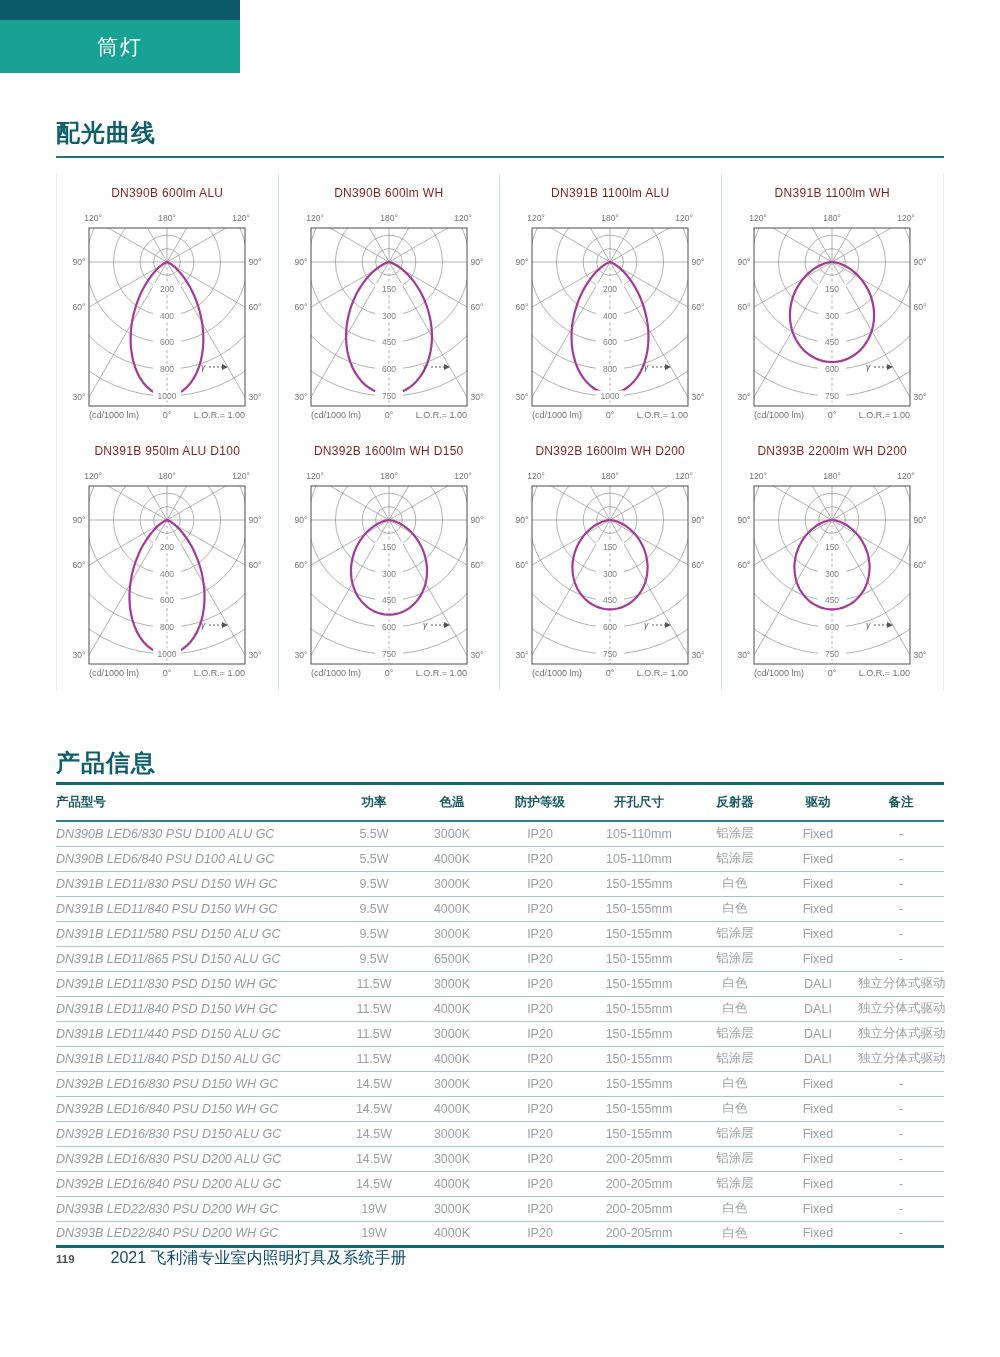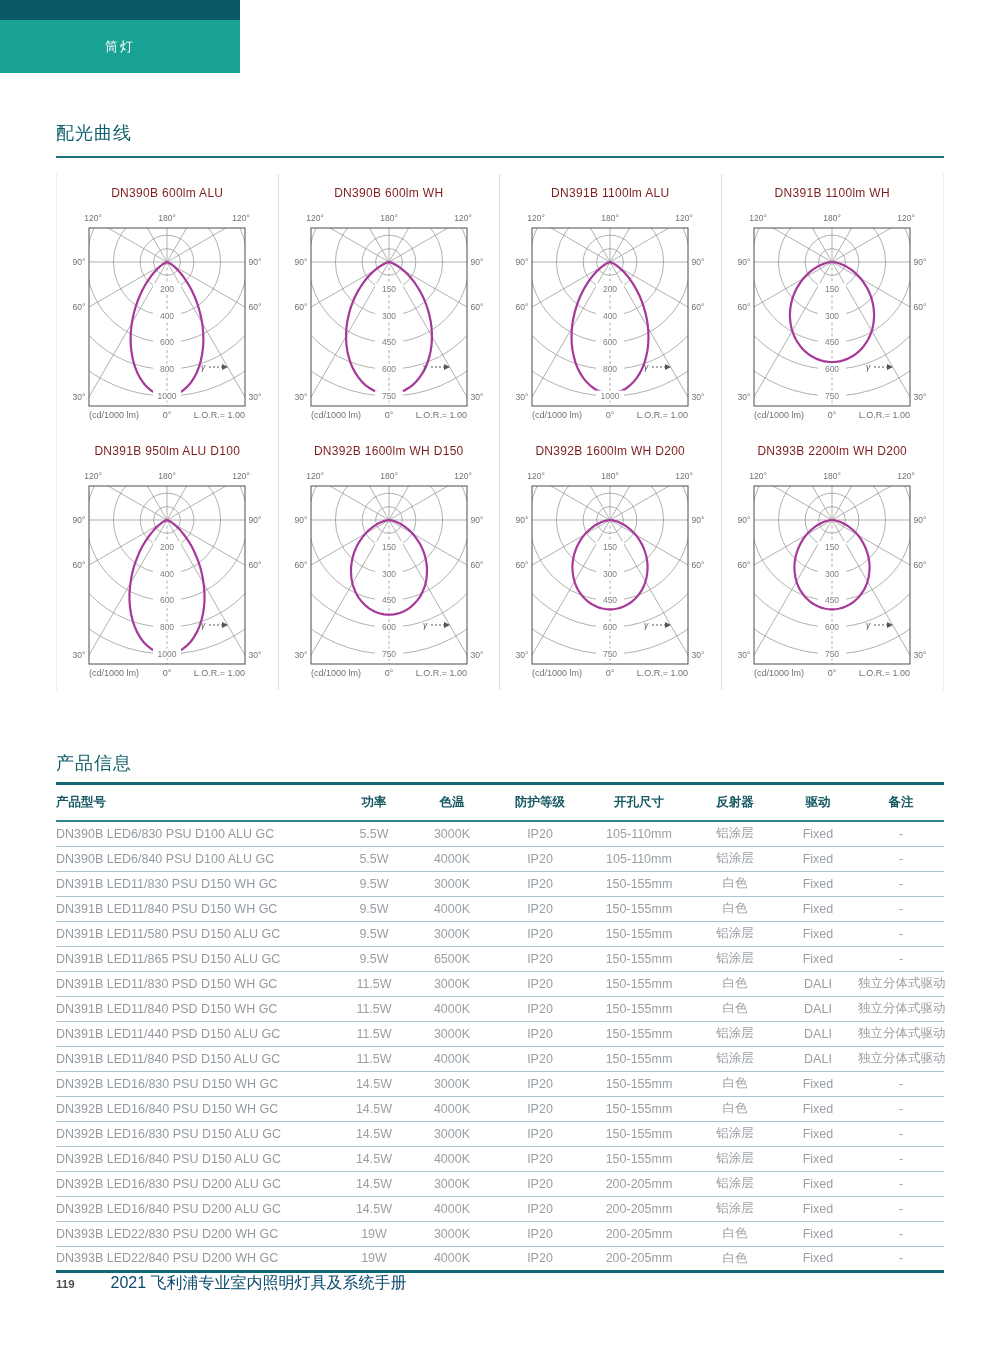--- a/index.html
+++ b/index.html
@@ -4,25 +4,25 @@
 <style>
   * { margin:0; padding:0; box-sizing:border-box; }
   html,body { background:#ffffff; }
   body { font-family:"Liberation Sans","DejaVu Sans",sans-serif; }
   .page { position:relative; width:1000px; height:1357px; background:#fff; overflow:hidden; }
 
   
   .tab-block { position:absolute; top:0; left:0; width:240px; }
   .tab-strip { height:20px; background:#0a5868; }
   .tab-body { height:53px; background:#17a293; display:flex; align-items:center; justify-content:center; }
-  .tab-body span { color:#ffffff; font-size:13px; letter-spacing:2px; }
+  .tab-body span { color:#ffffff; font-size:21px; letter-spacing:2px; }
 
   .content { padding:0 56px; }
 
-  h2.sec-title { margin-top:118px; font-size:18px; font-weight:400; color:#0e5f6b; letter-spacing:1px; line-height:30px; }
+  h2.sec-title { margin-top:118px; font-size:24px; font-weight:700; color:#0e5f6b; letter-spacing:1px; line-height:30px; }
   .sec-rule { height:2px; background:#20707b; margin-top:8px; }
 
   
   .charts-grid { display:grid; grid-template-columns:repeat(4,1fr); margin-top:16px;
                  border-left:1px solid #e3eff1; border-right:1px solid #e3eff1; }
   .chart-cell { border-right:1px solid #cfe2e5; padding:10px 0 6px 0; text-align:center; }
   .chart-cell:nth-child(4n) { border-right:none; }
   .chart-title { font-size:12px; color:#7f1d1d; line-height:18px; margin-bottom:2px; letter-spacing:.3px; }
   .chart-cell svg { display:block; margin:0 auto; }
 
@@ -38,21 +38,21 @@
 
   
   h2.sec-title.products { margin-top:58px; }
   .prod-rule { height:3px; background:#0e6a74; margin-top:4px; }
   table.prod { width:100%; border-collapse:collapse; table-layout:fixed; }
   table.prod th { font-size:12.5px; font-weight:bold; color:#175862; height:36px;
                   border-bottom:2px solid #2d848d; text-align:center; vertical-align:middle; }
   table.prod th:first-child { text-align:left; }
   table.prod td { font-size:12.5px; color:#999fa4; height:25px; border-bottom:1px solid #a5c6cc;
                   text-align:center; vertical-align:middle; white-space:nowrap; }
-  table.prod td:first-child { text-align:left; color:#939aa0; }
+  table.prod td:first-child { text-align:left; color:#939aa0;font-style:italic; }
   table.prod tr:last-child td { border-bottom:3px solid #0e6a74; }
   col.c-model{width:282px} col.c-power{width:72px} col.c-cct{width:84px} col.c-ip{width:92px}
   col.c-cut{width:106px} col.c-ref{width:86px} col.c-drv{width:80px} col.c-note{width:auto}
 
   
   .footer { display:flex; align-items:baseline; }
   .footer .pageno { font-size:11.5px; font-weight:bold; color:#4a4f54; }
   .footer .booktitle { font-size:16px; color:#0c4a6e; margin-left:36px; }
 </style>
 </head>
@@ -666,30 +666,20 @@
             <td>DN392B LED16/830 PSU D150 ALU GC</td>
             <td>14.5W</td>
             <td>3000K</td>
             <td>IP20</td>
             <td>150-155mm</td>
             <td>铝涂层</td>
             <td>Fixed</td>
             <td>-</td>
           </tr>
           <tr>
-            <td>DN392B LED16/840 PSU D150 ALU GC</td>
-            <td>14.5W</td>
-            <td>4000K</td>
-            <td>IP20</td>
-            <td>150-155mm</td>
-            <td>铝涂层</td>
-            <td>Fixed</td>
-            <td>-</td>
-          </tr>
-          <tr>
             <td>DN392B LED16/830 PSU D200 ALU GC</td>
             <td>14.5W</td>
             <td>3000K</td>
             <td>IP20</td>
             <td>200-205mm</td>
             <td>铝涂层</td>
             <td>Fixed</td>
             <td>-</td>
           </tr>
           <tr>

